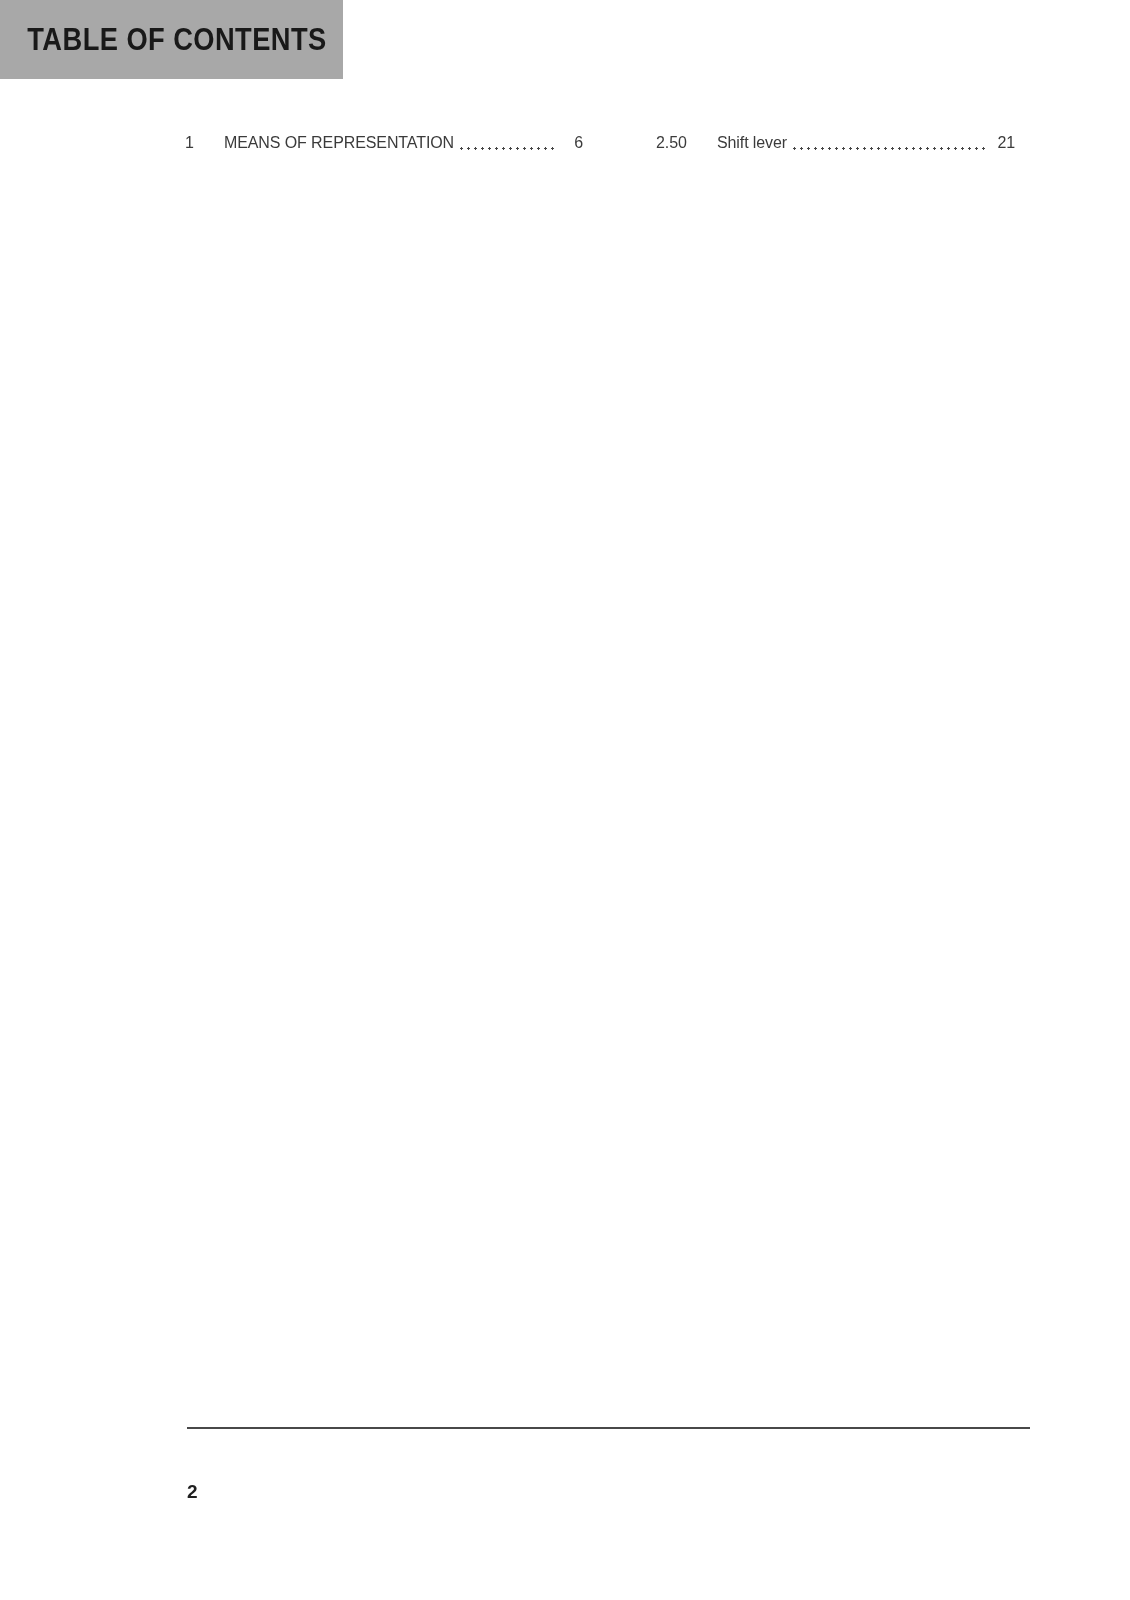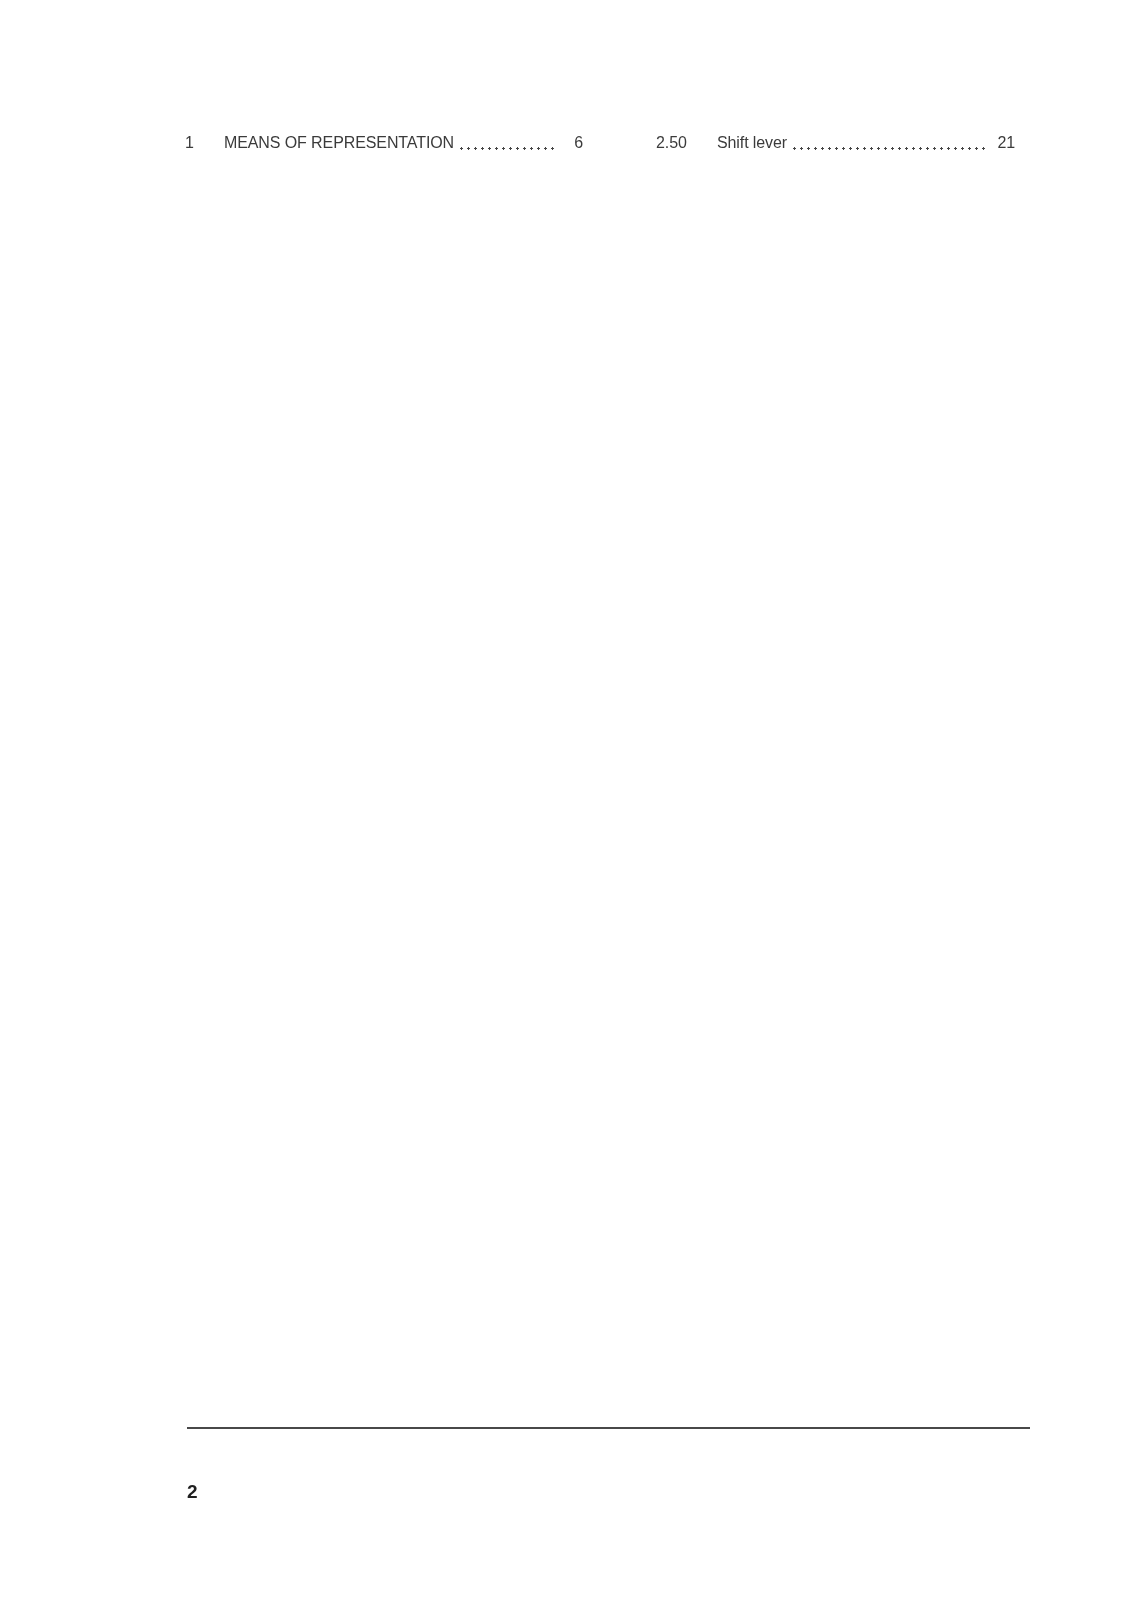--- a/index.html
+++ b/index.html
@@ -83,20 +83,23 @@
     left: 187px; top: 1481px;
     font-size: 19px;
     font-weight: 700;
     color: #1f1f1f;
   }
 </style>
 </head>
 <body>
 
 <div class="page">
+  <div class="header-box">
+    <div class="header-title">TABLE OF CONTENTS</div>
+  </div>
 
   <div class="toc">
     <div class="col">
         <div class="entry chapter">
           <span class="num">1</span>
           <span class="body">
             <span class="tline lastline">
               <span class="t">MEANS OF REPRESENTATION</span>
               <span class="leader"></span>
             </span>

